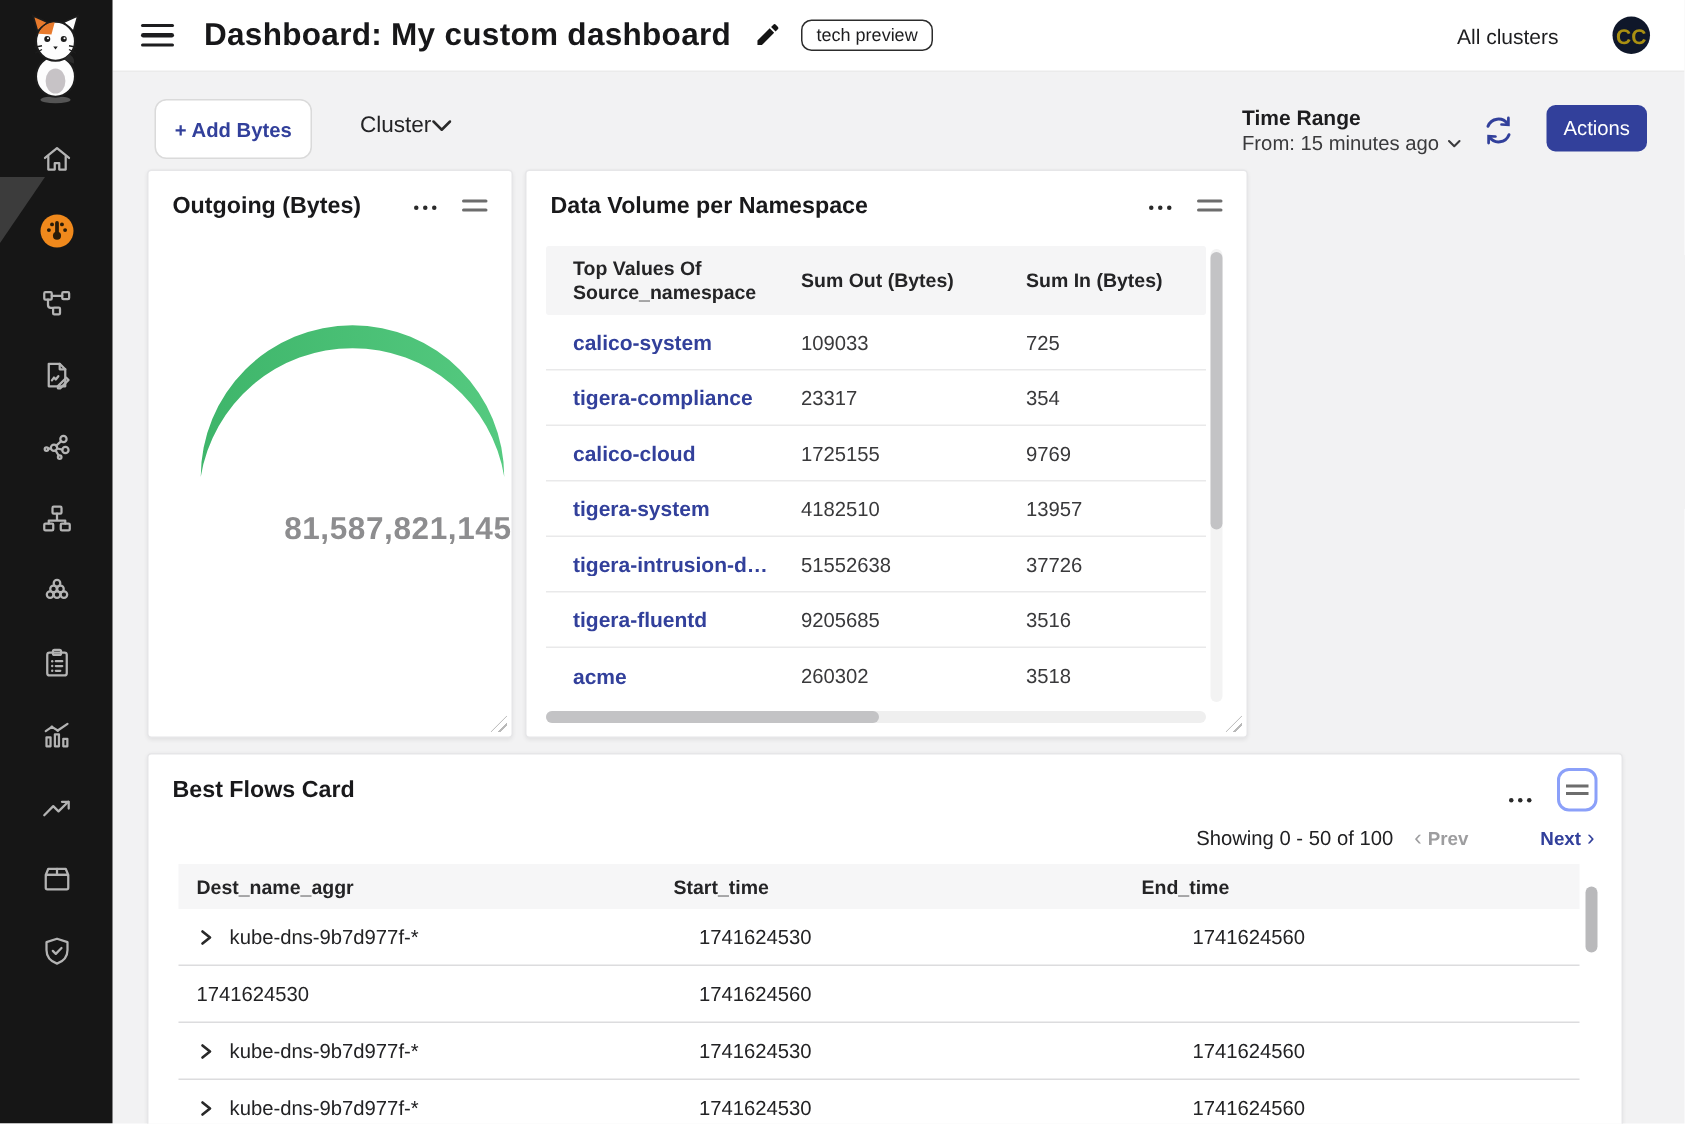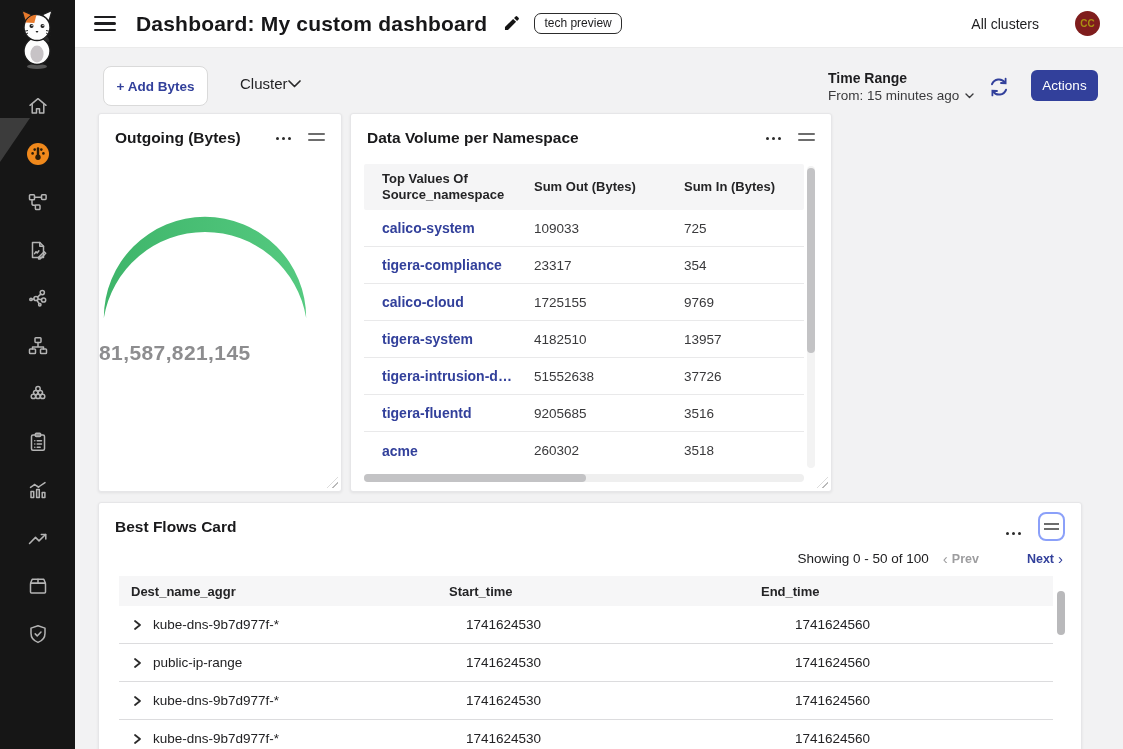--- a/index.html
+++ b/index.html
@@ -22,22 +22,22 @@
   .header { position:absolute; left:75px; top:0; width:1048px; height:48px; background:#fff;
             border-bottom:1px solid #ebebeb; display:flex; align-items:center; z-index:4; }
   .hamburger { margin-left:19px; width:22px; display:flex; flex-direction:column; gap:4px; cursor:pointer; }
   .hamburger span { display:block; height:2.4px; background:#1d1d1f; border-radius:2px; }
   .page-title { margin-left:20px; font-size:21px; font-weight:700; letter-spacing:.2px; color:#171719; }
   .pencil { margin-left:15px; cursor:pointer; display:flex; }
   .tech-badge { margin-left:13px; font-size:12px; color:#1d1d1f; border:1.6px solid #2c2c2c;
                 border-radius:7px; padding:2px 9px 3px; background:#fff; }
   .header-spacer { flex:1; }
   .all-clusters { font-size:14px; font-weight:500; color:#1d1d1f; margin-right:36px; cursor:pointer; }
-  .avatar { width:25px; height:25px; border-radius:50%; background:#7f1d1d; color:#a98f12;
-            font-size:10px; font-weight:700; display:flex; align-items:center; justify-content:center;
+  .avatar { width:25px; height:25px; border-radius:50%; background:#0f172a; color:#a98f12;
+            font-size:14px; font-weight:700; display:flex; align-items:center; justify-content:center;
             margin-right:23px; cursor:pointer; }
   
   .add-filter { position:absolute; left:103px; top:66px; width:105px; height:40px;
                 background:#fff; border:1px solid #dadada; border-radius:8px;
                 color:#32409b; font-weight:600; font-size:13.5px; cursor:pointer;
                 font-family:inherit; }
   .cluster-dd { position:absolute; left:240px; top:75px; display:flex; align-items:center; 
                 font-size:15px; color:#232325; cursor:pointer; }
   .time-range { position:absolute; left:828px; top:70px; }
   .time-range .tr-label { font-size:14px; font-weight:700; color:#1d1d1f; }
@@ -57,21 +57,21 @@
   .drag { display:flex; flex-direction:column; gap:3.4px; cursor:grab; padding-top:4px; }
   .drag span { width:17px; height:2.2px; background:#6d6d6d; border-radius:1px; }
   .drag-focus { border:2px solid #8ba0f9; border-radius:8px; padding:9px 4px; background:#fff;
                 display:flex; flex-direction:column; gap:3.4px; justify-content:center; cursor:grab; margin-top:-6px; }
   .drag-focus span { width:15px; height:2px; background:#6d6d6d; }
   .resize-corner { position:absolute; right:3px; bottom:3px; width:11px; height:11px;
     background:repeating-linear-gradient(135deg, transparent 0 2.6px, #b9b9b9 2.6px 4.2px);
     clip-path:polygon(100% 0,100% 100%,0 100%); cursor:nwse-resize; }
   
   #card-gauge { left:98px; top:113px; width:244px; height:379px; }
-  .gauge-wrap { margin-top:60px; display:flex; flex-direction:column; align-items:flex-start; }
+  .gauge-wrap { margin-top:60px; display:flex; flex-direction:column; align-items:flex-end; }
   .gauge-value { margin-top:16px; font-size:21px; font-weight:700; color:#8d8d8f; letter-spacing:.4px; }
   
   #card-volume { left:350px; top:113px; width:482px; height:379px; }
   .dv-table { position:absolute; left:13px; top:50px; width:440px; }
   .dv-hrow { display:grid; grid-template-columns:152px 150px 1fr; background:#f5f5f6;
              border-radius:2px; min-height:46px; align-items:center; }
   .dv-hcell { font-size:13px; font-weight:700; color:#242426; padding:6px 8px 6px 18px; line-height:1.25; }
   .dv-row { display:grid; grid-template-columns:152px 150px 1fr; min-height:37px; align-items:center;
             border-bottom:1px solid #e9e9ea; }
   .dv-ns { font-size:14px; font-weight:600; color:#32409b; padding-left:18px; cursor:pointer;
@@ -415,26 +415,20 @@
         <svg class="chev-right" viewBox="0 0 12 12">
             <polyline points="4,2 9,6 4,10" fill="none" stroke="#2a2a2a" stroke-width="1.8" stroke-linecap="round" stroke-linejoin="round"></polyline>
           </svg>
         <span>kube-dns-9b7d977f-*</span>
       </div>
       <div class="bf-cell">1741624530</div>
       <div class="bf-cell">1741624560</div>
     </div>
 
     <div class="bf-row">
-      <div class="bf-dest">
-        <svg class="chev-right" viewBox="0 0 12 12">
-            <polyline points="4,2 9,6 4,10" fill="none" stroke="#2a2a2a" stroke-width="1.8" stroke-linecap="round" stroke-linejoin="round"></polyline>
-          </svg>
-        <span>public-ip-range</span>
-      </div>
       <div class="bf-cell">1741624530</div>
       <div class="bf-cell">1741624560</div>
     </div>
 
     <div class="bf-row">
       <div class="bf-dest">
         <svg class="chev-right" viewBox="0 0 12 12">
             <polyline points="4,2 9,6 4,10" fill="none" stroke="#2a2a2a" stroke-width="1.8" stroke-linecap="round" stroke-linejoin="round"></polyline>
           </svg>
         <span>kube-dns-9b7d977f-*</span>

